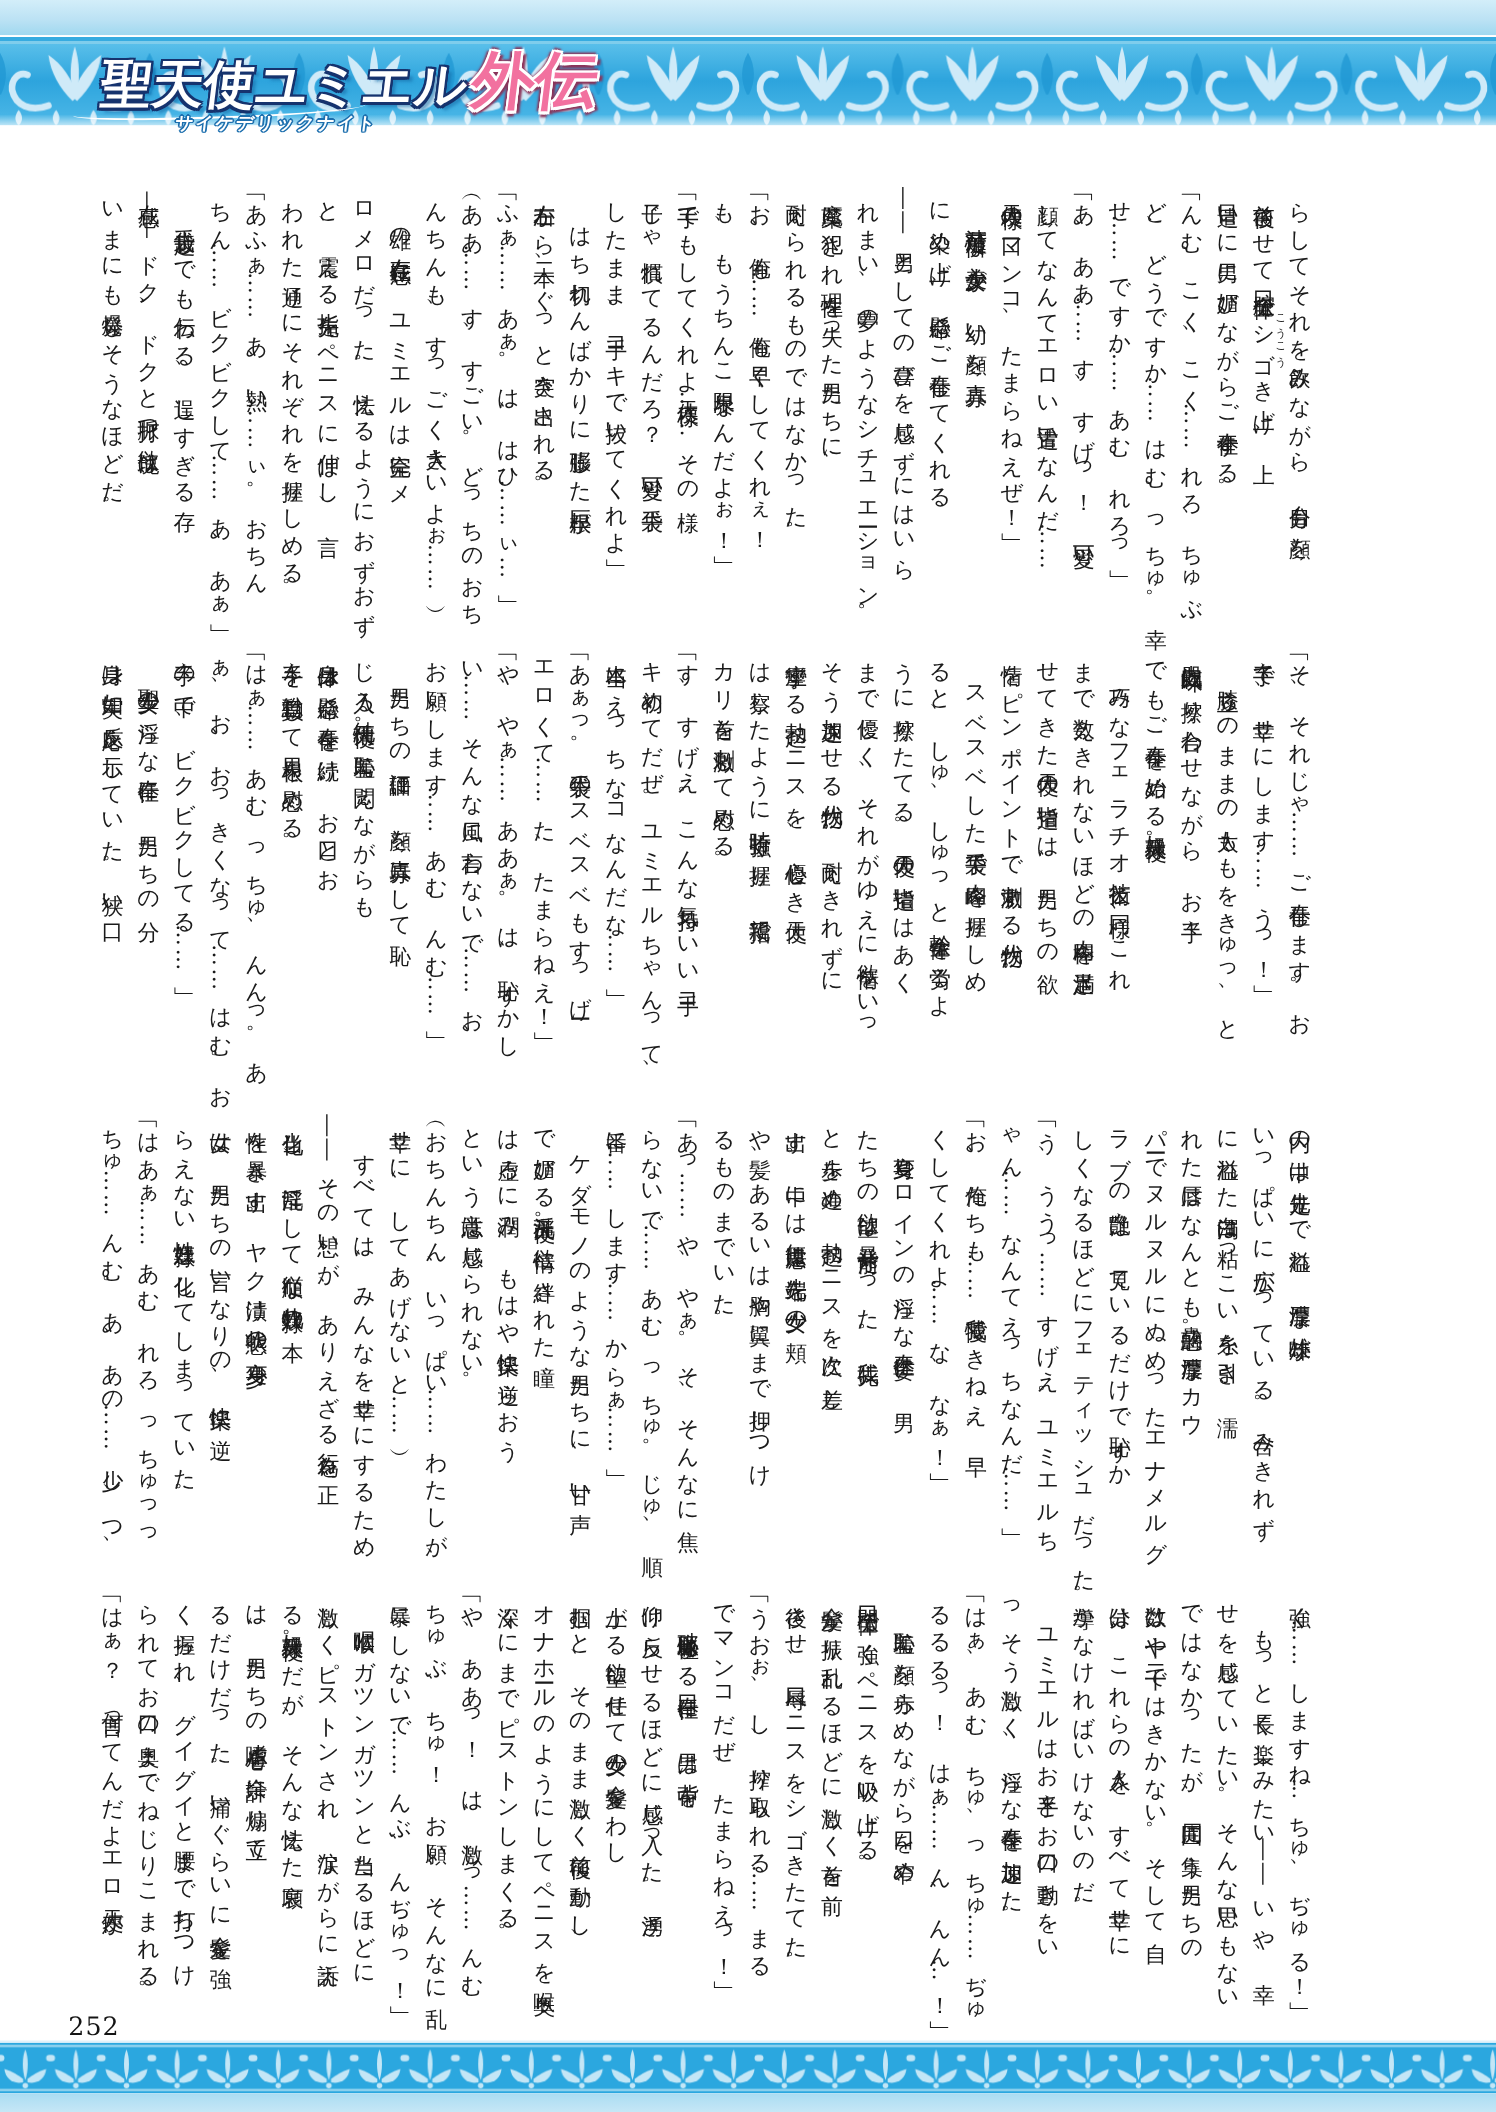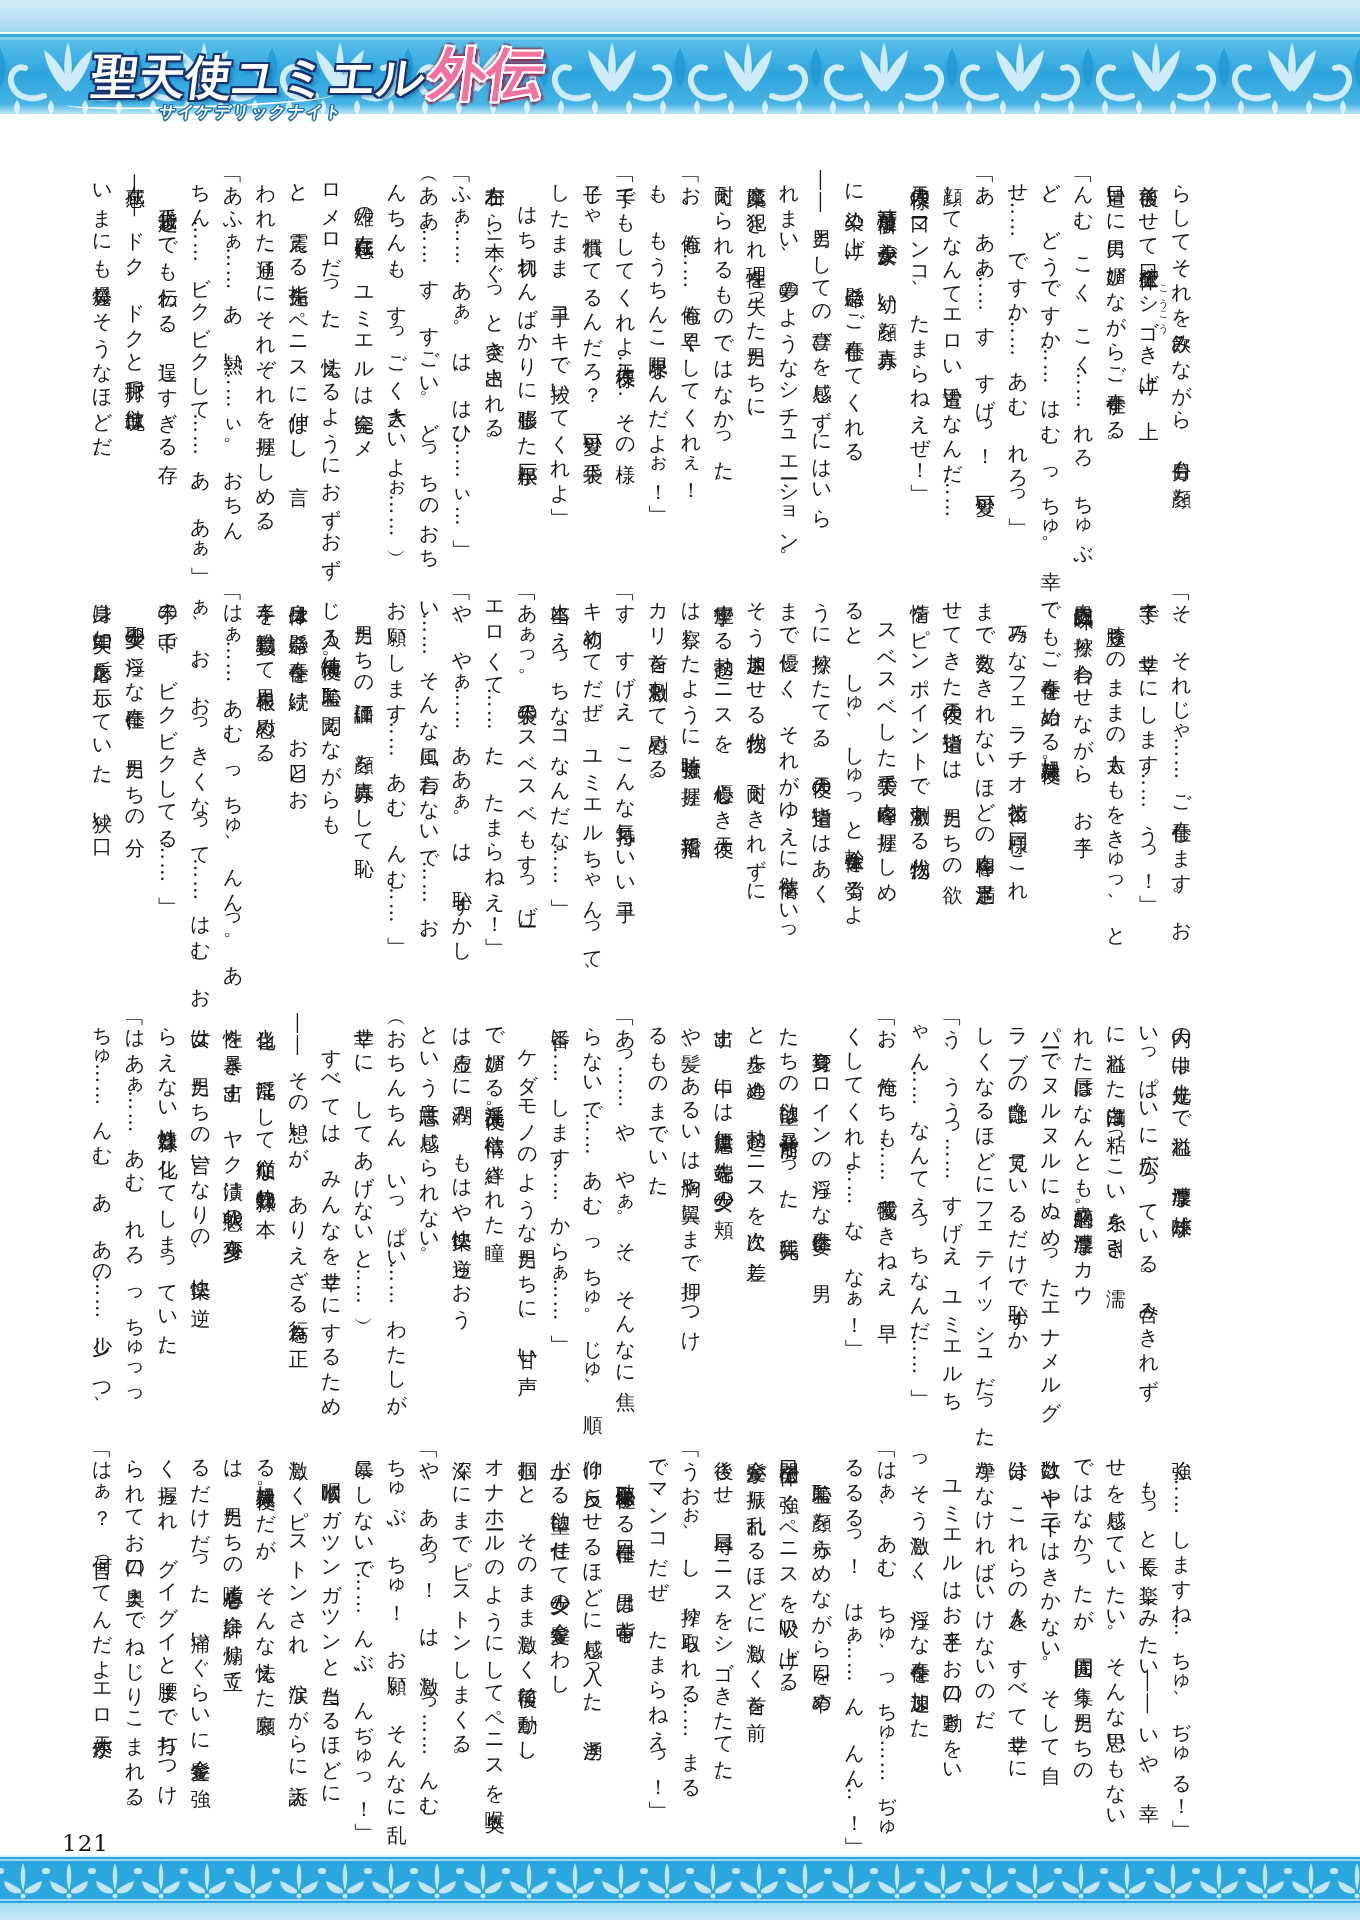--- a/index.html
+++ b/index.html
@@ -226,21 +226,21 @@
 激しくピストンされ、涙ながらに訴え
 る奴隷天使。だが、そんな怯えた哀願
 は、男たちの嗜虐心を余計に煽り立て
 るだけだった。痛いぐらいに金髪を強
 く握られ、グイグイと腰まで打ちつけ
 られてお口の奥までねじりこまれる。
 「はぁ？　何言ってんだよエロ天使が、</section>
     <div class="furigana">こうこう</div>
   </main>
 
-  <div class="page-number">121</div>
+  <div class="page-number">252</div>
 
   <div class="footer">
     <div class="ftr-edge"></div>
     <svg class="frieze" width="1360" height="46" viewBox="0 0 1360 46" preserveAspectRatio="none">
       <defs>
         <pattern id="palm2" width="46" height="46" patternUnits="userSpaceOnUse">
           <rect width="46" height="46" fill="#2ba7df"></rect>
           <rect y="2" width="46" height="2" fill="#9bd7f0"></rect>
           <rect y="42" width="46" height="2" fill="#9bd7f0"></rect>
           <g fill="#c3e6f6">

